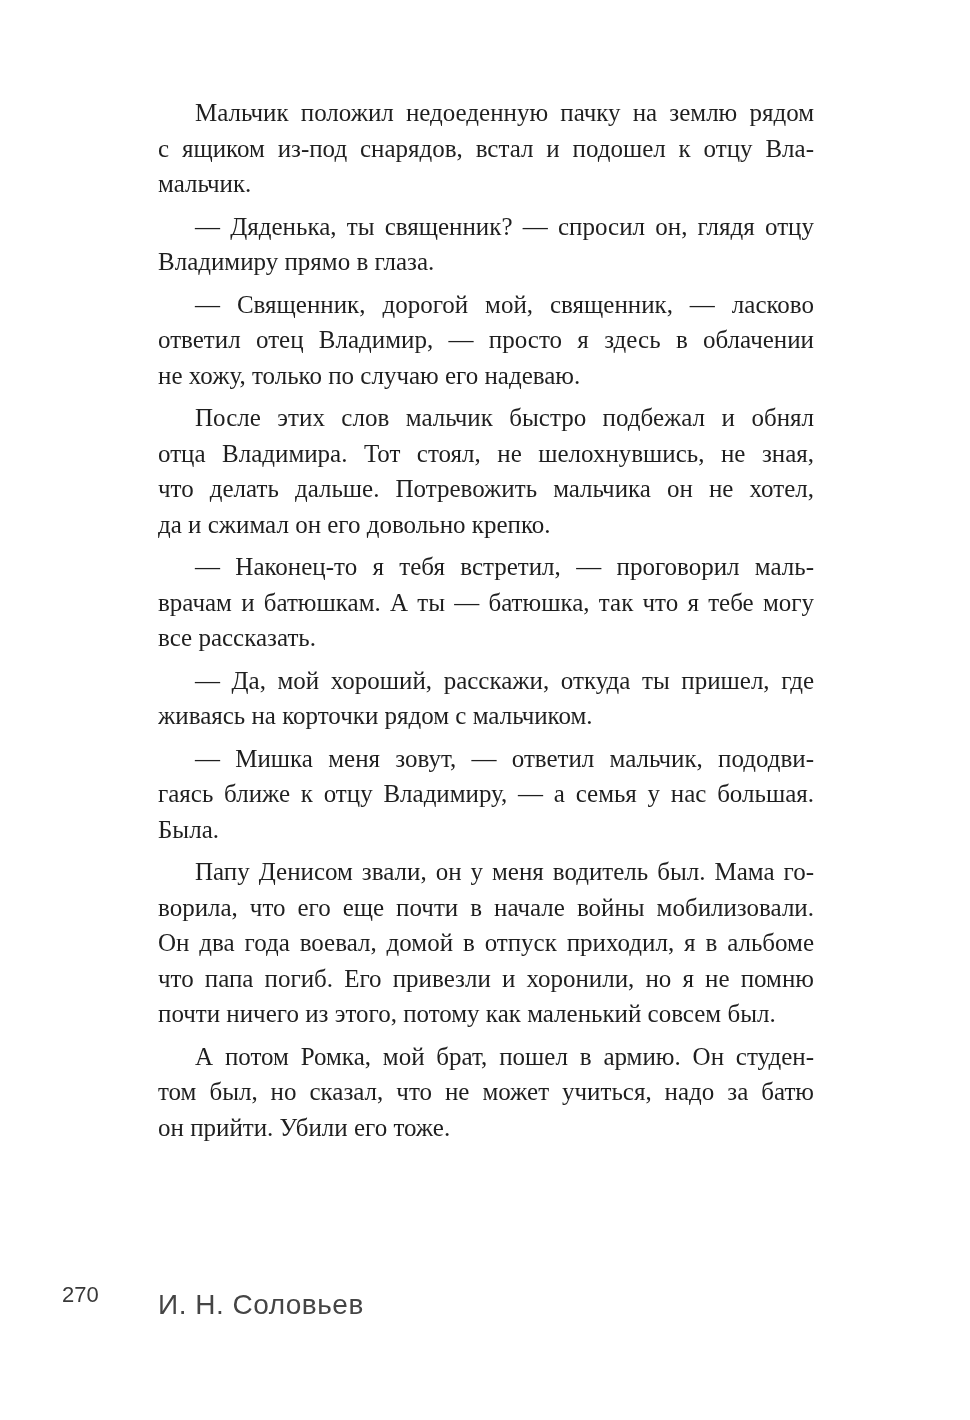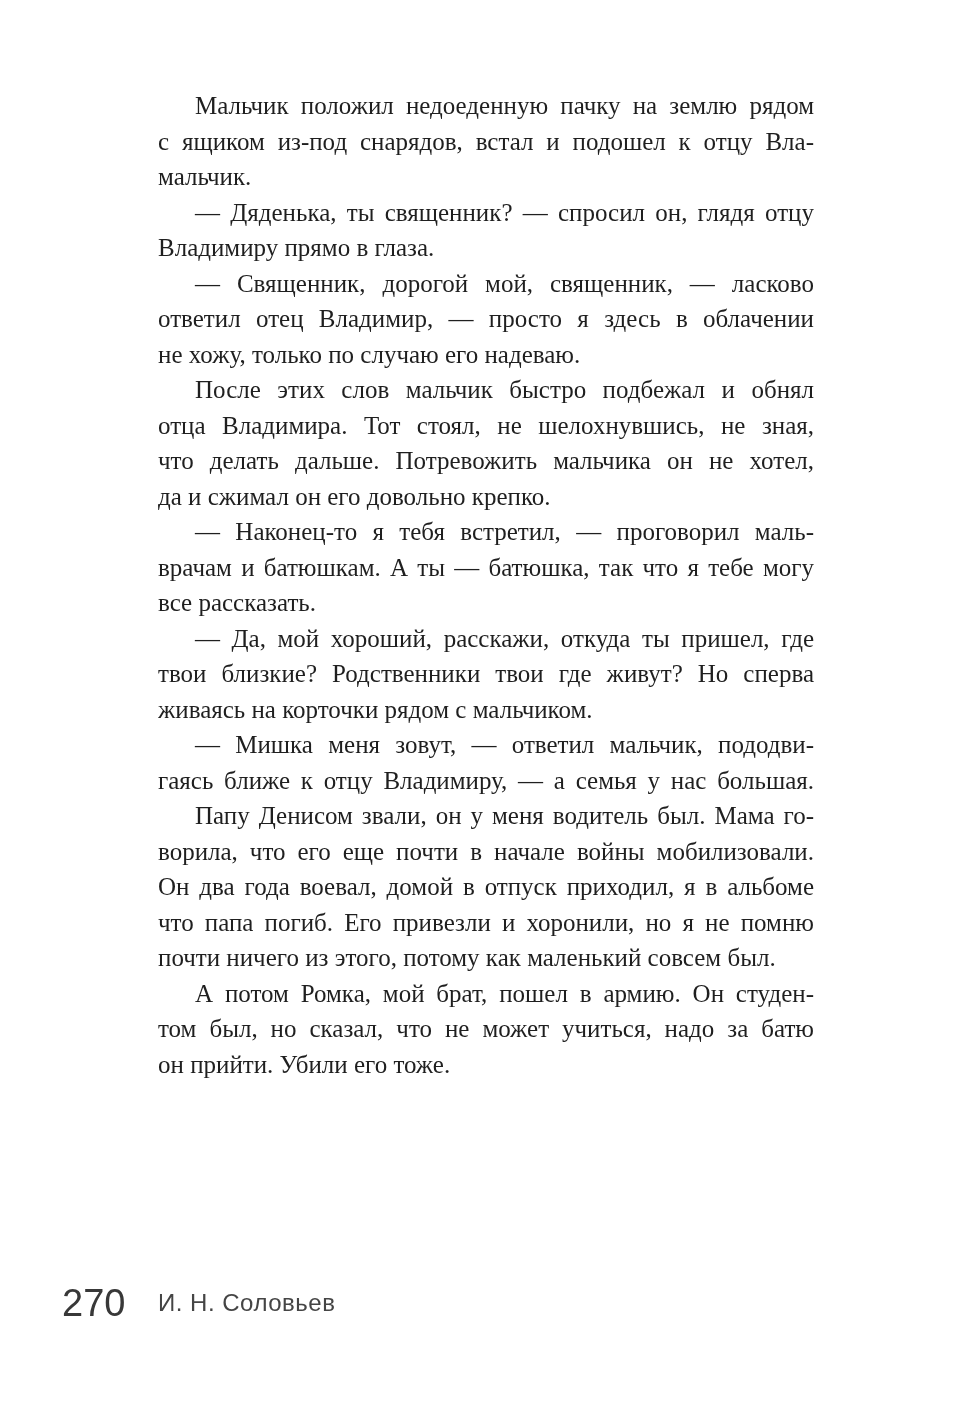--- a/index.html
+++ b/index.html
@@ -28,39 +28,40 @@
   }
   .line {
     line-height: 35.5px;
     text-align: justify;
     text-align-last: justify;
     overflow: hidden;
     white-space: nowrap;
   }
   .line.first {
     text-indent: 37px;
+    margin-top: 7px;
   }
   .line.last {
     text-align-last: left;
   }
   .footer-pagenum {
     position: absolute;
     left: 62px;
     top: 1282px;
     font-family: "Liberation Sans", "DejaVu Sans", sans-serif;
-    font-size: 38px;
+    font-size: 22px;
     font-weight: 400;
     color: #383838;
   }
   .footer-author {
     position: absolute;
     left: 158px;
     top: 1289px;
     font-family: "Liberation Sans", "DejaVu Sans", sans-serif;
-    font-size: 24px;
+    font-size: 28px;
     font-weight: 400;
     letter-spacing: 0.5px;
     color: #454545;
   }
 </style>
 </head>
 <body>
 
 <div class="page">
   <div class="text-block">
@@ -84,26 +85,26 @@
         <div class="line">что делать дальше. Потревожить мальчика он не хотел,</div>
         <div class="line last">да и сжимал он его довольно крепко.</div>
       </div>
       <div class="paragraph">
         <div class="line first">— Наконец-то я тебя встретил, — проговорил маль-</div>
         <div class="line">врачам и батюшкам. А ты — батюшка, так что я тебе могу</div>
         <div class="line last">все рассказать.</div>
       </div>
       <div class="paragraph">
         <div class="line first">— Да, мой хороший, расскажи, откуда ты пришел, где</div>
-        <div class="line">твои близкие? Родственники твои где живут? Но сперва</div>
         <div class="line last">живаясь на корточки рядом с мальчиком.</div>
       </div>
       <div class="paragraph">
         <div class="line first">— Мишка меня зовут, — ответил мальчик, пододви-</div>
         <div class="line">гаясь ближе к отцу Владимиру, — а семья у нас большая.</div>
+        <div class="line last">Была.</div>
       </div>
       <div class="paragraph">
         <div class="line first">Папу Денисом звали, он у меня водитель был. Мама го-</div>
         <div class="line">ворила, что его еще почти в начале войны мобилизовали.</div>
         <div class="line">Он два года воевал, домой в отпуск приходил, я в альбоме</div>
         <div class="line">что папа погиб. Его привезли и хоронили, но я не помню</div>
         <div class="line last">почти ничего из этого, потому как маленький совсем был.</div>
       </div>
       <div class="paragraph">
         <div class="line first">А потом Ромка, мой брат, пошел в армию. Он студен-</div>

